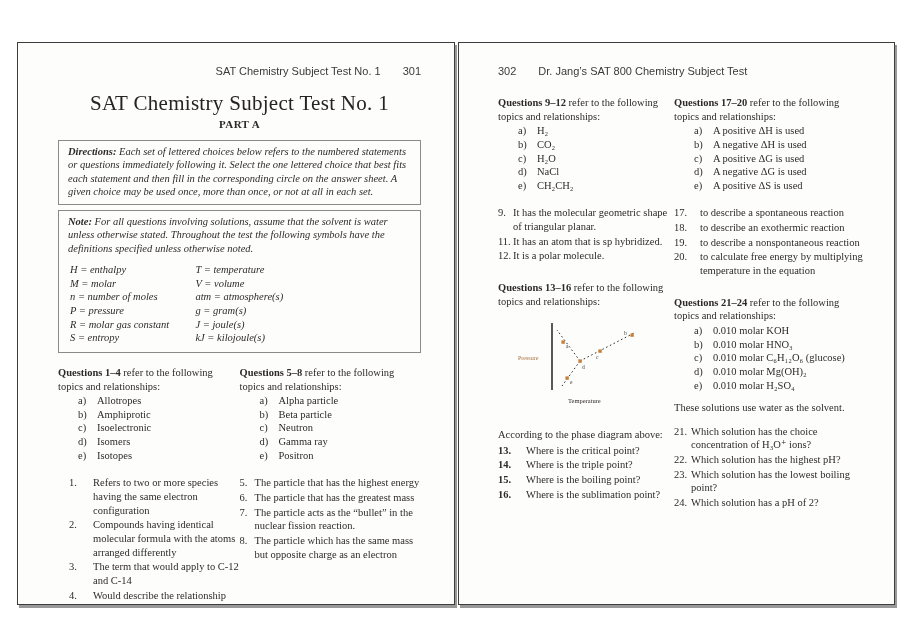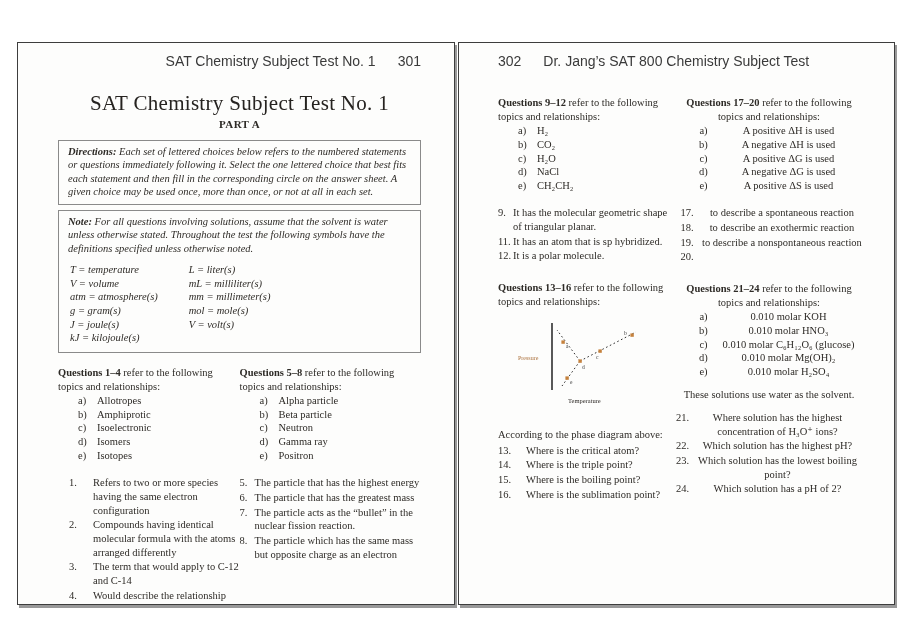--- a/index.html
+++ b/index.html
@@ -11,21 +11,21 @@
   .spread{position:relative;width:910px;height:644px;}
   .page{
     position:absolute;top:42px;height:563px;background:#fdfdfc;
     border:1.5px solid #3d3d3d;box-shadow:2px 3px 0 #999;
     box-sizing:border-box;overflow:hidden;
   }
   .page-left{left:17px;width:438px;}
   .page-right{left:458px;width:437px;}
 
   .runhead{
-    position:absolute;top:10px;font-size:14px;
+    position:absolute;top:22px;font-size:11px;
     font-family:"Liberation Sans","DejaVu Sans",sans-serif;color:#3a3a3a;
   }
   .runhead.rh-right{right:33px;text-align:right;}
   .runhead.rh-left{left:39px;text-align:center;}
   .runhead .gap{display:inline-block;width:22px;}
 
   .lp-body{padding:40px 33px 0 40px;}
   .rp-body{padding:40px 30px 0 39px;}
 
   .test-title{
@@ -41,35 +41,35 @@
   .box + .box{margin-top:5px;}
   .symbols{display:flex;margin-top:8px;padding:0 2px 2px 2px;font-size:10.5px;line-height:1.3;}
   .symcol{flex:none;}
   .symcol.c1{width:37%;}
   .symcol.c2{width:35%;}
   .symcol.c3{width:28%;}
 
   .cols{display:flex;margin-top:13px;}
   .lp-body .cols{margin-left:0;margin-right:0;}
   .col{flex:1;min-width:0;font-size:10.5px;line-height:1.3;}
-  .col-wide{flex:1.08;text-align:center;}
+  .col-wide{flex:1.08;}
 
   .ghead{margin-bottom:1px;}
   .opt{display:flex;padding-left:20px;}
   .oletter{flex:none;width:19px;}
   .otext{flex:1;}
 
   .items{margin-top:14px;}
   .item{display:flex;margin-bottom:1px;}
   .inum{flex:none;}
   .g0 .item{padding-left:11px;}
   .g0 .inum{width:24px;}
   .n15{width:15px;}
   .n22{width:26px;}
-  .n28{width:28px;}
+  .n28{width:28px;font-weight:bold;}
   .n17{width:17px;}
   .itext{flex:1;}
 
   .grp{margin-bottom:18px;}
   .caption{margin:4px 0 2px 0;}
   .solvent-note{margin:9px 0 10px 0;}
 
   .diagram-wrap{margin:10px 0 6px 2px;}
 </style>
 </head>
@@ -87,34 +87,35 @@
 
       <div class="box">
         <b>Directions:</b><span> Each set of lettered choices below refers to the numbered statements or questions immediately following it. Select the one lettered choice that best fits each statement and then fill in the corresponding circle on the answer sheet. A given choice may be used once, more than once, or not at all in each set.</span>
       </div>
 
       <div class="box">
         <div>
           <b>Note:</b><span> For all questions involving solutions, assume that the solvent is water unless otherwise stated. Throughout the test the following symbols have the definitions specified unless otherwise noted.</span>
         </div>
         <div class="symbols">
+          <div class="symcol c1">
+            <div>H = enthalpy</div>
+            <div>M = molar</div>
+            <div>n = number of moles</div>
+            <div>P = pressure</div>
+            <div>R = molar gas constant</div>
+            <div>S = entropy</div>
+          </div>
           <div class="symcol c2">
             <div>T = temperature</div>
             <div>V = volume</div>
             <div>atm = atmosphere(s)</div>
             <div>g = gram(s)</div>
             <div>J = joule(s)</div>
             <div>kJ = kilojoule(s)</div>
-          </div>
-          <div class="symcol c3">
-            <div>L = liter(s)</div>
-            <div>mL = milliliter(s)</div>
-            <div>mm = millimeter(s)</div>
-            <div>mol = mole(s)</div>
-            <div>V = volt(s)</div>
           </div>
         </div>
       </div>
 
       <div class="cols">
 
         <div class="col g0">
           <div class="ghead">
             <b>Questions 1–4</b><span> refer to the following topics and relationships:</span>
           </div>
@@ -280,21 +281,21 @@
 
                 <text x="18" y="42" font-size="6" fill="#ad7440">Pressure</text>
                 <text x="68" y="85" font-size="6.5" fill="#2f2b27">Temperature</text>
               </svg>
             </div>
 
             <div class="caption">According to the phase diagram above:</div>
             <div>
               <div class="item">
                   <span class="inum n28">13.</span>
-                  <span class="itext">Where is the critical atom?</span>
+                  <span class="itext">Where is the critical point?</span>
                 </div>
               <div class="item">
                   <span class="inum n28">14.</span>
                   <span class="itext">Where is the triple point?</span>
                 </div>
               <div class="item">
                   <span class="inum n28">15.</span>
                   <span class="itext">Where is the boiling point?</span>
                 </div>
               <div class="item">
@@ -338,20 +339,21 @@
               <div class="item">
                   <span class="inum n22">18.</span>
                   <span class="itext">to describe an exothermic reaction</span>
                 </div>
               <div class="item">
                   <span class="inum n22">19.</span>
                   <span class="itext">to describe a nonspontaneous reaction</span>
                 </div>
               <div class="item">
                   <span class="inum n22">20.</span>
+                  <span class="itext">to calculate free energy by multiplying temperature in the equation</span>
                 </div>
             </div>
           </div>
 
           <div class="grp">
             <div class="ghead">
               <b>Questions 21–24</b><span> refer to the following topics and relationships:</span>
             </div>
             <div class="opt">
                 <span class="oletter">a)</span>
@@ -370,21 +372,21 @@
                 <span class="otext">0.010 molar Mg(OH)₂</span>
               </div>
             <div class="opt">
                 <span class="oletter">e)</span>
                 <span class="otext">0.010 molar H₂SO₄</span>
               </div>
             <div class="solvent-note">These solutions use water as the solvent.</div>
             <div>
               <div class="item">
                   <span class="inum n17">21.</span>
-                  <span class="itext">Where solution has the highest concentration of H₃O⁺ ions?</span>
+                  <span class="itext">Which solution has the choice concentration of H₃O⁺ ions?</span>
                 </div>
               <div class="item">
                   <span class="inum n17">22.</span>
                   <span class="itext">Which solution has the highest pH?</span>
                 </div>
               <div class="item">
                   <span class="inum n17">23.</span>
                   <span class="itext">Which solution has the lowest boiling point?</span>
                 </div>
               <div class="item">

